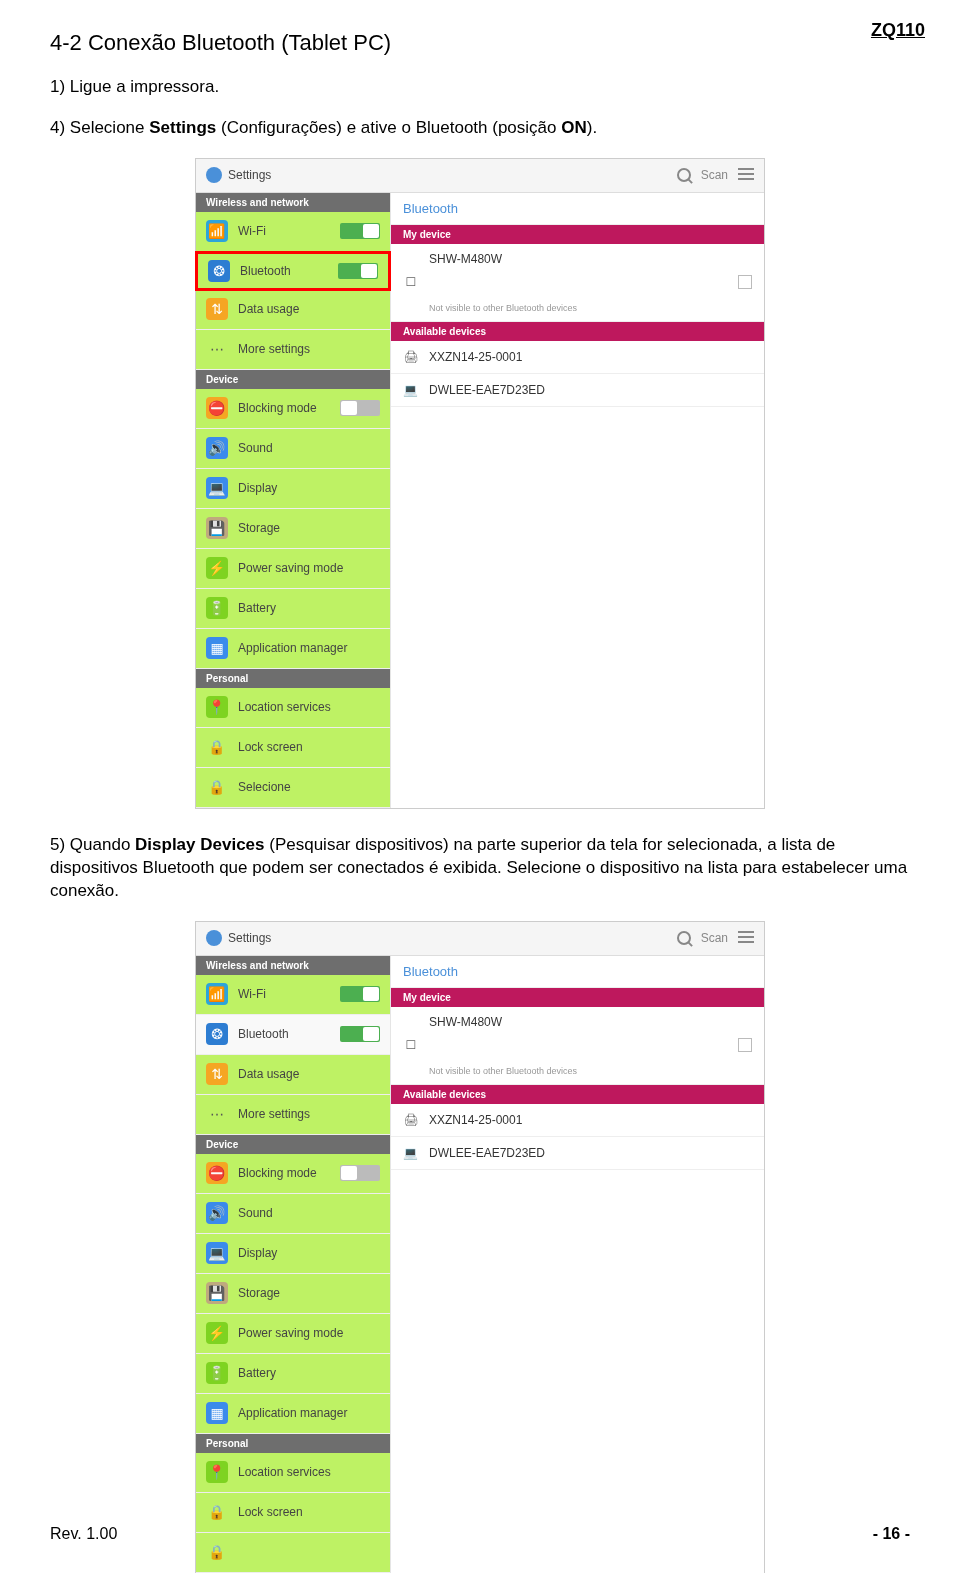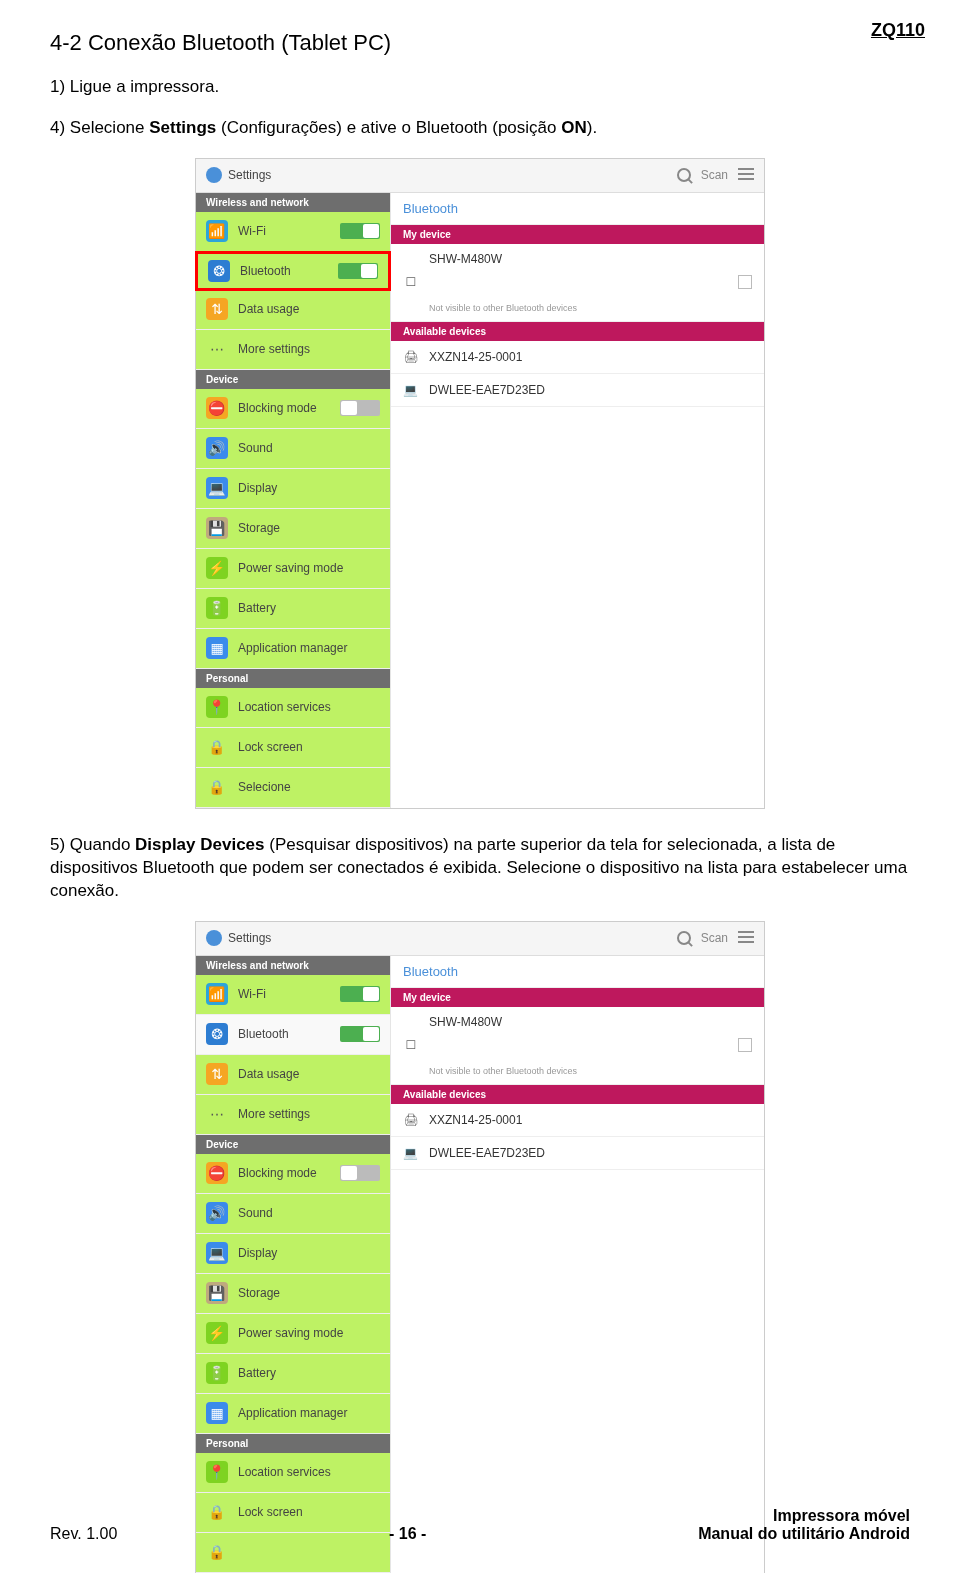--- a/index.html
+++ b/index.html
@@ -415,17 +415,13 @@
           <span class="dev-text dev-name">DWLEE-EAE7D23ED</span>
         </div>
       </div>
     </div>
   </div>
 </div>
 
 <div class="footer">
   <div>Rev.  1.00</div>
   <div class="center">-  16  -</div>
-  <div class="right">
-    <div>Impressora móvel</div>
-    <div>Manual do utilitário Android</div>
-  </div>
 </div>
 
 </body></html>

